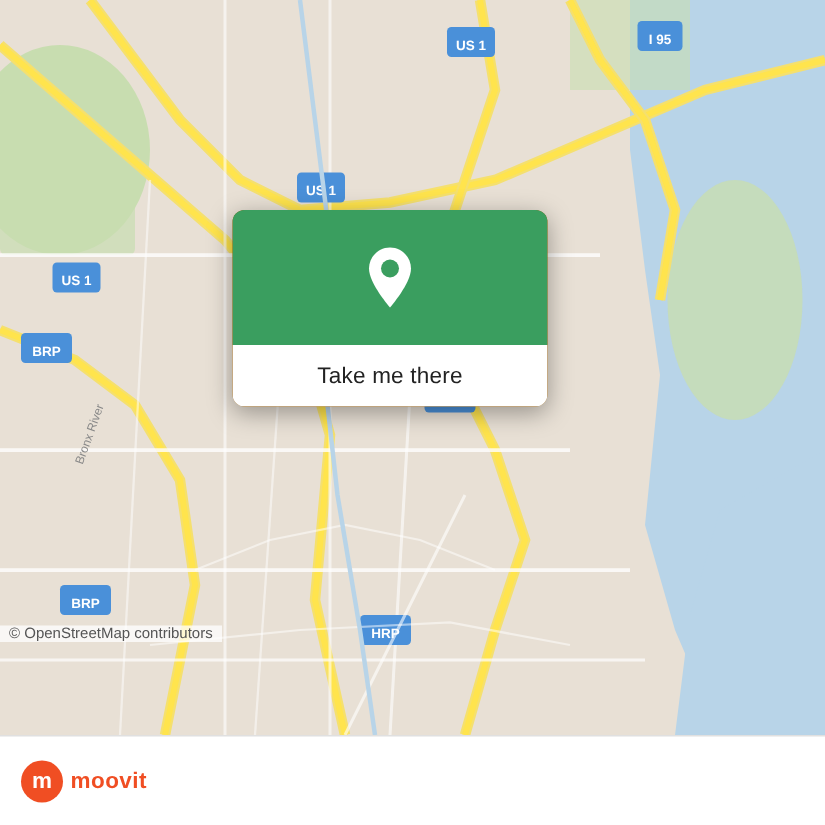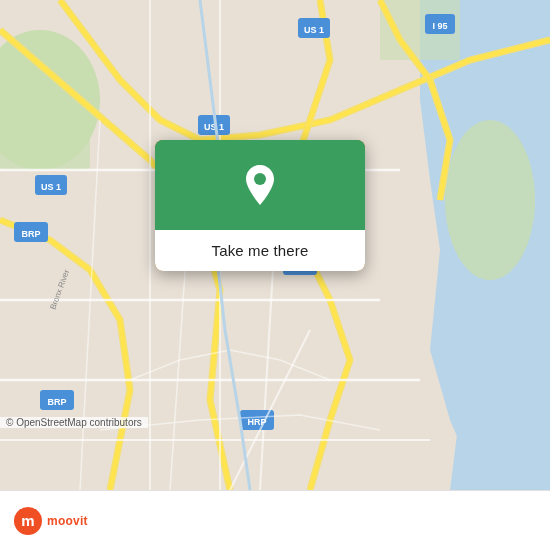--- a/index.html
+++ b/index.html
@@ -102,21 +102,21 @@
       border-radius: 50%;
       display: flex;
       align-items: center;
       justify-content: center;
       color: white;
       font-weight: bold;
       font-size: 15px;
     }
 
     #moovit-text {
-      font-size: 12px;
+      font-size: 15px;
       font-weight: bold;
       color: #f04e23;
       letter-spacing: 0.02em;
     }
 
     
     #osm-attr {
       position: absolute;
       bottom: 62px;
       left: 0;

